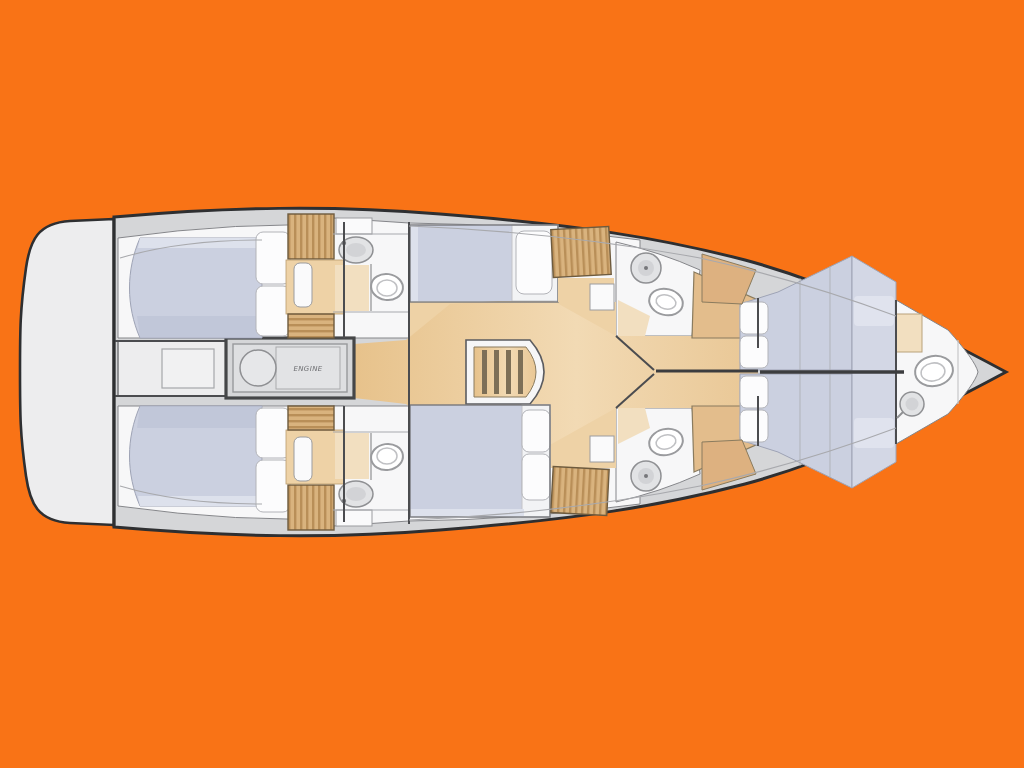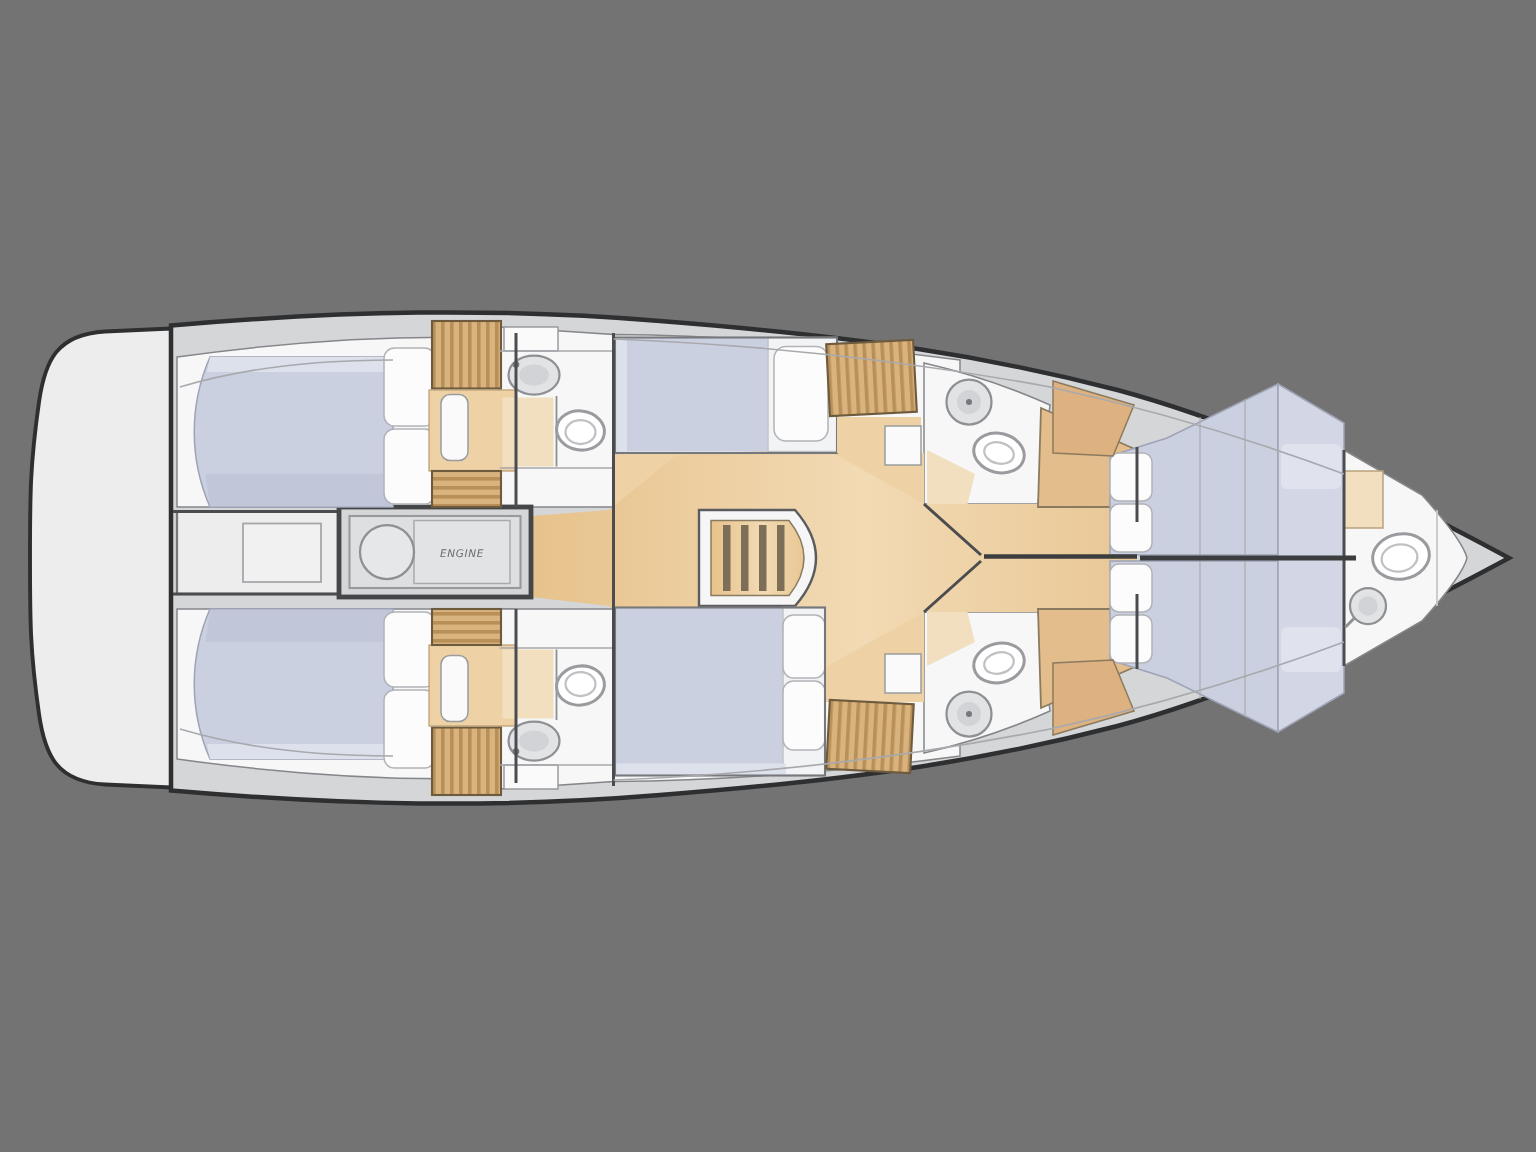--- a/index.html
+++ b/index.html
@@ -1,16 +1,16 @@
 <!DOCTYPE html>
 <html style="--hull-outline: #2e2f31; --deck: #d5d6d8; --platform: #ededee; --room: #f7f7f8; --berth: #cbd0e0; --berth-dark: #b9bfd3; --pillow: #fcfcfd; --wood-floor: #eac893; --wood-furniture: #d9b37e; --wood-stripe: #b98f58; --beige: #f2dfc0; --fixture: #e2e3e5;"><head>
 <meta charset="utf-8">
 <style>
   html,body{margin:0;padding:0;background:#ffffff;}
-  .stage{position:relative;width:1024px;height:768px;background:#737373;overflow:hidden;
+  .stage{position:relative;width:1024px;height:768px;background:#f97316;overflow:hidden;
          font-family:"Liberation Sans", sans-serif;}
   svg{display:block;}
   .outline{stroke:var(--hull-outline,#2e2f31);}
   .deck-fill{fill:var(--deck,#d5d6d8);}
   .platform-fill{fill:var(--platform,#ededee);}
   .room{fill:var(--room,#f7f7f8);stroke:#85868a;stroke-width:1;}
   .bed{fill:var(--berth,#cbd0e0);}
   .bed-dark{fill:var(--berth-dark,#b9bfd3);}
   .bed-light{fill:#dde1ec;}
   .pillow{fill:var(--pillow,#fcfcfd);stroke:#b2b3b8;stroke-width:1;}

